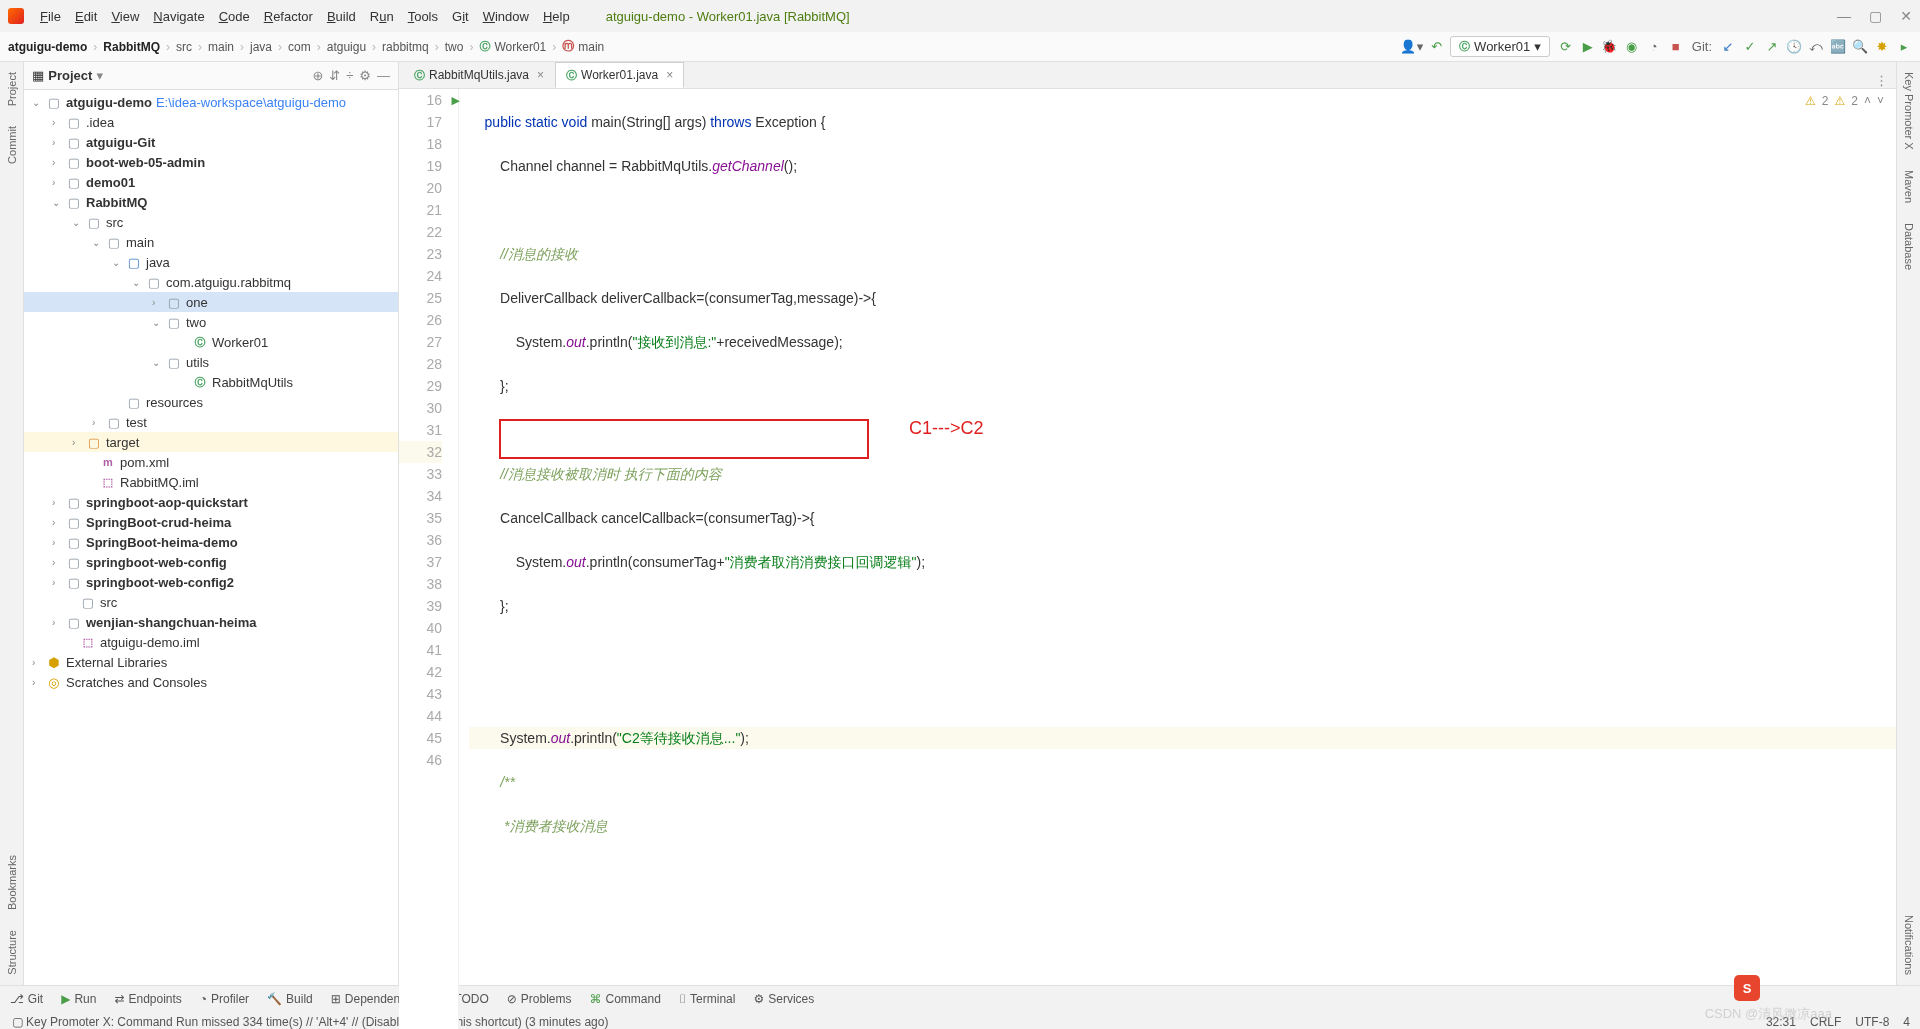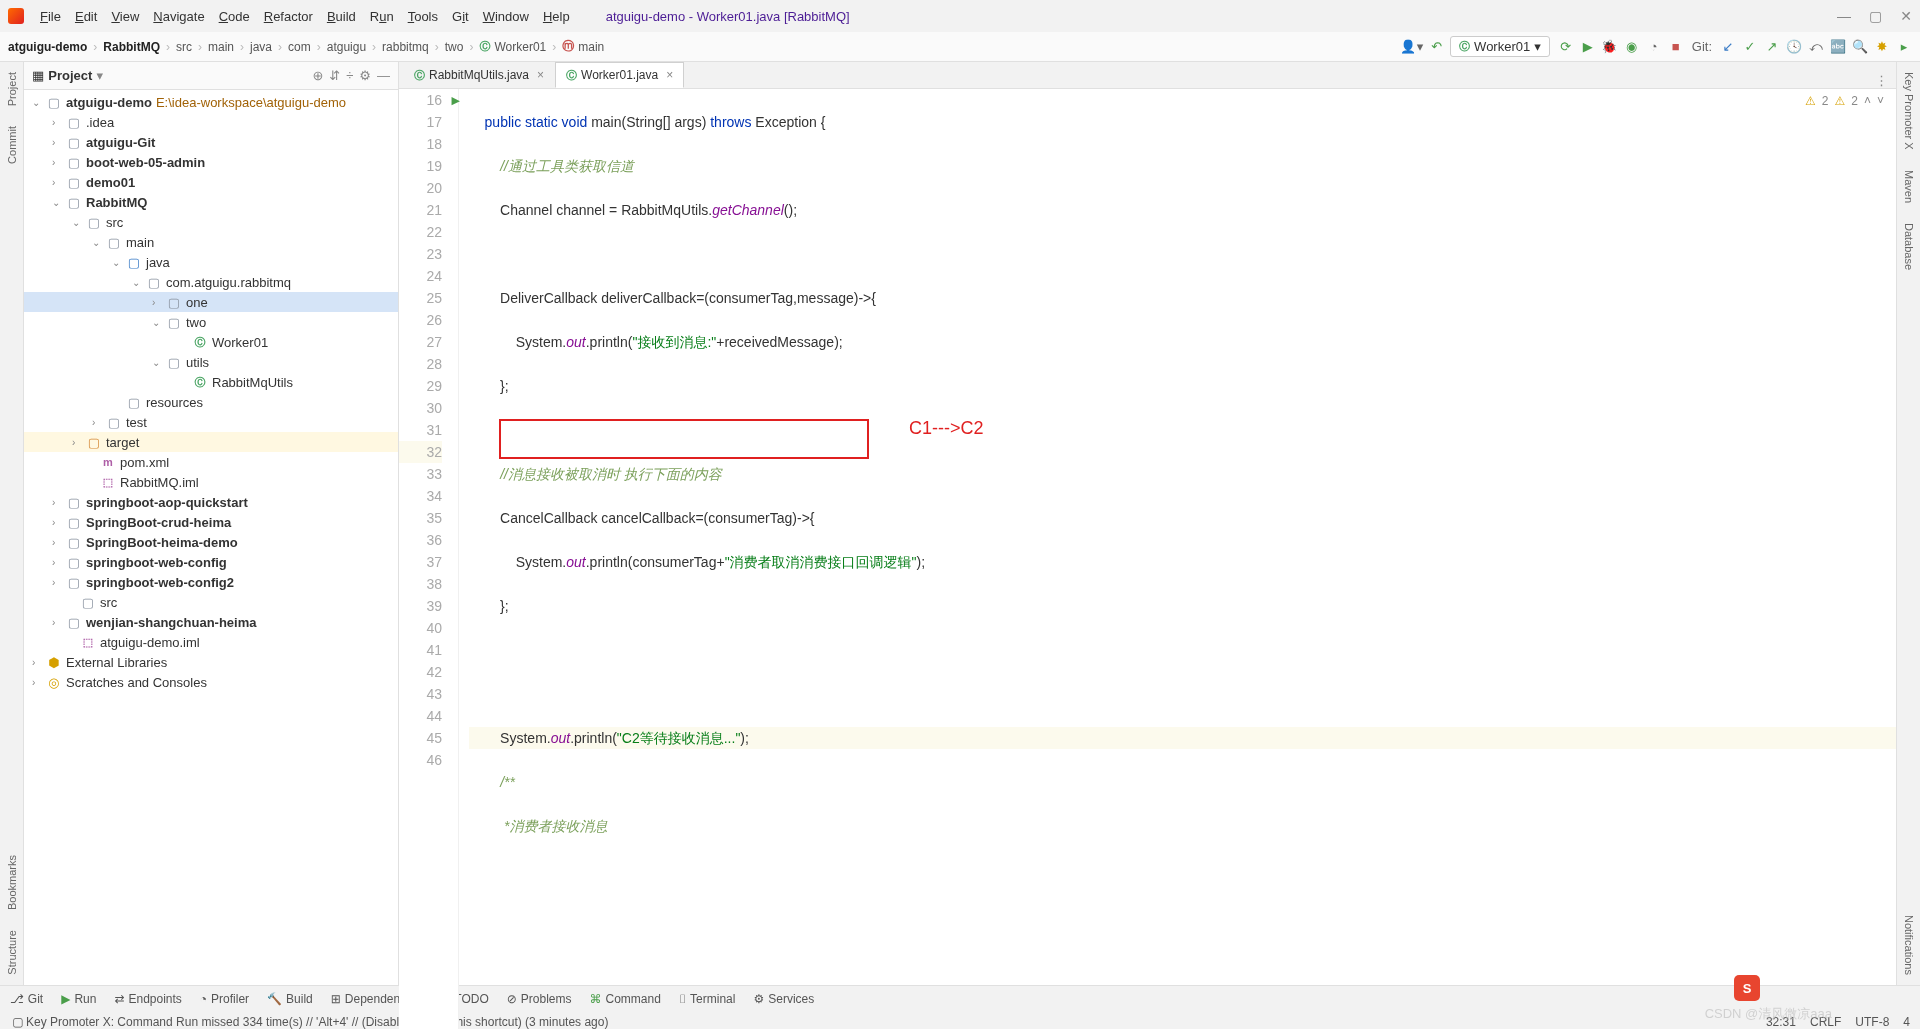--- a/index.html
+++ b/index.html
@@ -3,21 +3,21 @@
 <meta charset="utf-8">
 <style>
 * { margin: 0; padding: 0; box-sizing: border-box; font-family: "Segoe UI", Arial, sans-serif; }
 body { background: #fff; width: 1920px; height: 1029px; overflow: hidden; font-size: 13px; color: #333; }
 
 .titlebar { height: 28px; display: flex; align-items: center; padding: 16px 8px; background: #f2f2f2; }
 .titlebar .app-icon { width: 16px; height: 16px; background: linear-gradient(135deg,#ff6b00,#e02020); border-radius: 3px; margin-right: 10px; }
 .titlebar .menus { display: flex; gap: 2px; }
 .titlebar .menus span { padding: 2px 6px; cursor: pointer; }
 .titlebar .menus span u { text-decoration: underline; }
-.titlebar .title { margin-left: 30px; color: #4c1d95; }
+.titlebar .title { margin-left: 30px; color: #4d7c0f; }
 .titlebar .win-controls { margin-left: auto; display: flex; gap: 18px; color: #888; font-size: 14px; }
 
 .navbar { height: 30px; display: flex; align-items: center; background: #fafafa; border-bottom: 1px solid #e0e0e0; padding: 0 8px; }
 .breadcrumb { display: flex; align-items: center; gap: 4px; font-size: 12px; }
 .breadcrumb .sep { color: #bbb; margin: 0 2px; }
 .breadcrumb .bc-item { color: #555; }
 .breadcrumb .bold { font-weight: bold; color: #222; }
 .nav-right { margin-left: auto; display: flex; align-items: center; gap: 8px; }
 .run-config { border: 1px solid #ccc; border-radius: 3px; padding: 2px 8px; display: flex; align-items: center; gap: 4px; background: #fff; }
 .toolbar-icons { display: flex; gap: 6px; align-items: center; }
@@ -33,21 +33,21 @@
 .panel-header .title { font-weight: bold; margin-left: 4px; }
 .panel-header .controls { margin-left: auto; display: flex; gap: 6px; color: #888; }
 .tree { flex: 1; overflow: auto; padding: 2px 0; }
 .tree-item { display: flex; align-items: center; height: 20px; padding-left: 8px; cursor: pointer; white-space: nowrap; }
 .tree-item.selected { background: #d5e4f7; }
 .tree-item.highlighted { background: #fff8e1; }
 .tree-item .arrow { width: 14px; color: #888; font-size: 10px; }
 .tree-item .icon { width: 16px; margin-right: 4px; display: inline-flex; justify-content: center; }
 .tree-item .label { color: #333; }
 .tree-item .bold { font-weight: bold; }
-.tree-item .path { color: #a16207; margin-left: 4px; }
+.tree-item .path { color: #3b82f6; margin-left: 4px; }
 .folder-icon { color: #8a93a0; }
 .folder-orange { color: #d68c3b; }
 .java-icon { color: #3b7cc6; }
 .class-icon { color: #4aa564; font-weight: bold; font-size: 11px; }
 .iml-icon { color: #ae5fa7; font-weight: bold; font-size: 11px; }
 
 .editor-area { flex: 1; display: flex; flex-direction: column; position: relative; }
 .tabs { height: 28px; display: flex; align-items: flex-end; background: #f2f2f2; border-bottom: 1px solid #e0e0e0; padding-left: 4px; }
 .tab { height: 26px; padding: 0 10px; display: flex; align-items: center; gap: 4px; background: #f2f2f2; border: 1px solid transparent; cursor: pointer; font-size: 12px; }
 .tab.active { background: #fff; border: 1px solid #d0d0d0; border-bottom: 1px solid #fff; }
@@ -396,23 +396,23 @@
           <div>40</div>
           <div>41</div>
           <div>42</div>
           <div>43</div>
           <div>44</div>
           <div>45</div>
           <div>46</div>
       </div>
       <div class="code-content">
 <div class="code-line">    <span class="kw">public static void</span> main(String[] args) <span class="kw">throws</span> Exception {</div>
-<div class="code-line">        <span class="com-zh">//通过工具类获取信道</span></div>
 <div class="code-line">        Channel channel = RabbitMqUtils.<span class="fld">getChannel</span>();</div>
 <div class="code-line"></div>
+<div class="code-line">        <span class="com-zh">//消息的接收</span></div>
 <div class="code-line">        DeliverCallback deliverCallback=(consumerTag,message)-&gt;{</div>
 <div class="code-line">            System.<span class="fld">out</span>.println(<span class="str">"接收到消息:"</span>+receivedMessage);</div>
 <div class="code-line">        };</div>
 <div class="code-line"></div>
 <div class="code-line">        <span class="com-zh">//消息接收被取消时 执行下面的内容</span></div>
 <div class="code-line">        CancelCallback cancelCallback=(consumerTag)-&gt;{</div>
 <div class="code-line">            System.<span class="fld">out</span>.println(consumerTag+<span class="str">"消费者取消消费接口回调逻辑"</span>);</div>
 <div class="code-line">        };</div>
 <div class="code-line"></div>
 <div class="code-line"></div>

